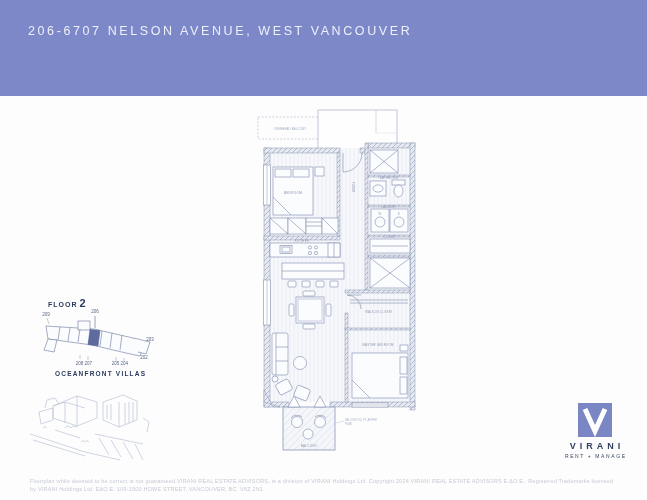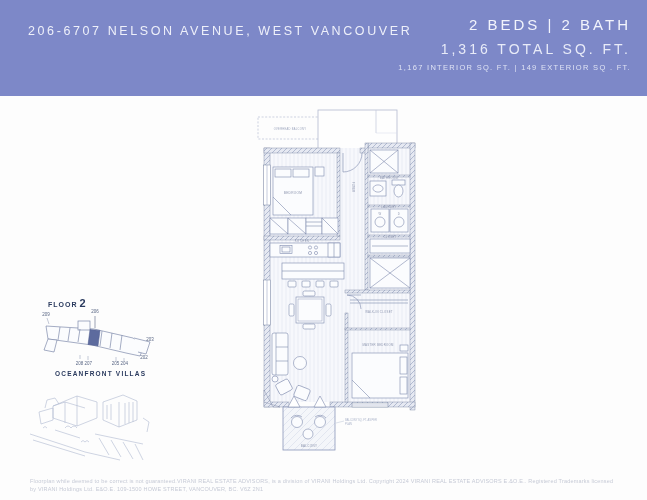--- a/index.html
+++ b/index.html
@@ -36,25 +36,20 @@
           letter-spacing:.2px;line-height:8px;}
   text{font-family:"Liberation Sans",sans-serif;}
 </style>
 </head>
 <body>
 
 <div class="page">
 
   <div class="banner">
     <div class="addr">206-6707 NELSON AVENUE, WEST VANCOUVER</div>
-    <div class="stats">
-      <div class="l1">2 BEDS | 2 BATH</div>
-      <div class="l2">1,316 TOTAL SQ. FT.</div>
-      <div class="l3">1,167 INTERIOR SQ. FT. | 149 EXTERIOR SQ . FT.</div>
-    </div>
   </div>
 
   <div class="floor2">
     <span class="f">FLOOR</span><span class="n">2</span>
   </div>
 
   <svg class="keyplan" width="122" height="68" viewBox="0 0 122 68">
     <g stroke="#7e89ab" stroke-width="0.7" fill="#fbfcfe">
       <path d="M8,24 L56,27 L95,36 L106,44 L102,54 L88,51 L54,43 L10,37 Z"></path>
       <path d="M10,37 L6,48 L16,50 L19,38 Z"></path>
@@ -292,19 +287,28 @@
       <text x="69" y="341.5" font-size="3" fill="#8b94ae" text-anchor="middle" letter-spacing="0.3">BALCONY</text>
     </g>
 
     <line x1="96" y1="318" x2="104" y2="316" stroke="#aab3c9" stroke-width="0.4"></line>
     <g fill="#aab3c9" font-size="2.6">
       <text x="105" y="316">BALCONY SQ. FT. AS PER</text>
       <text x="105" y="320">PLAN</text>
     </g>
   </svg>
 
+  <div class="logo">
+    <div class="logo-square">
+      <svg width="34" height="34" viewBox="0 0 34 34">
+        <path d="M7,6 L17,28 L27,6" fill="none" stroke="#ffffff" stroke-width="5"></path>
+      </svg>
+    </div>
+    <div class="logo-name">VIRANI</div>
+    <div class="logo-tag">RENT + MANAGE</div>
+  </div>
 
   <div class="footer">
     <div>Floorplan while deemed to be correct is not guaranteed.VIRANI REAL ESTATE ADVISORS, is a division of VIRANI Holdings Ltd. Copyright 2024 VIRANI REAL ESTATE ADVISORS E.&amp;O.E.. Registered Trademarks licensed</div>
     <div>by VIRANI Holdings Ltd. E&amp;O.E. 109-1500 HOWE STREET, VANCOUVER, BC. V6Z 2N1</div>
   </div>
 
 </div>
 
 </body></html>

